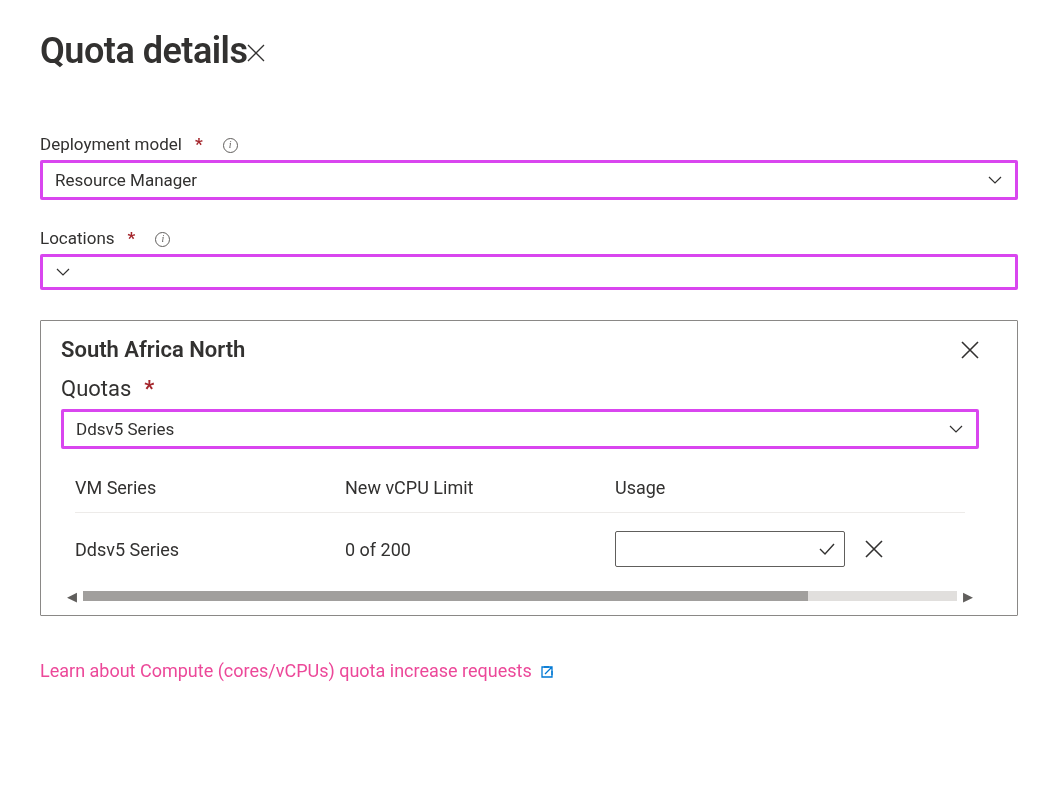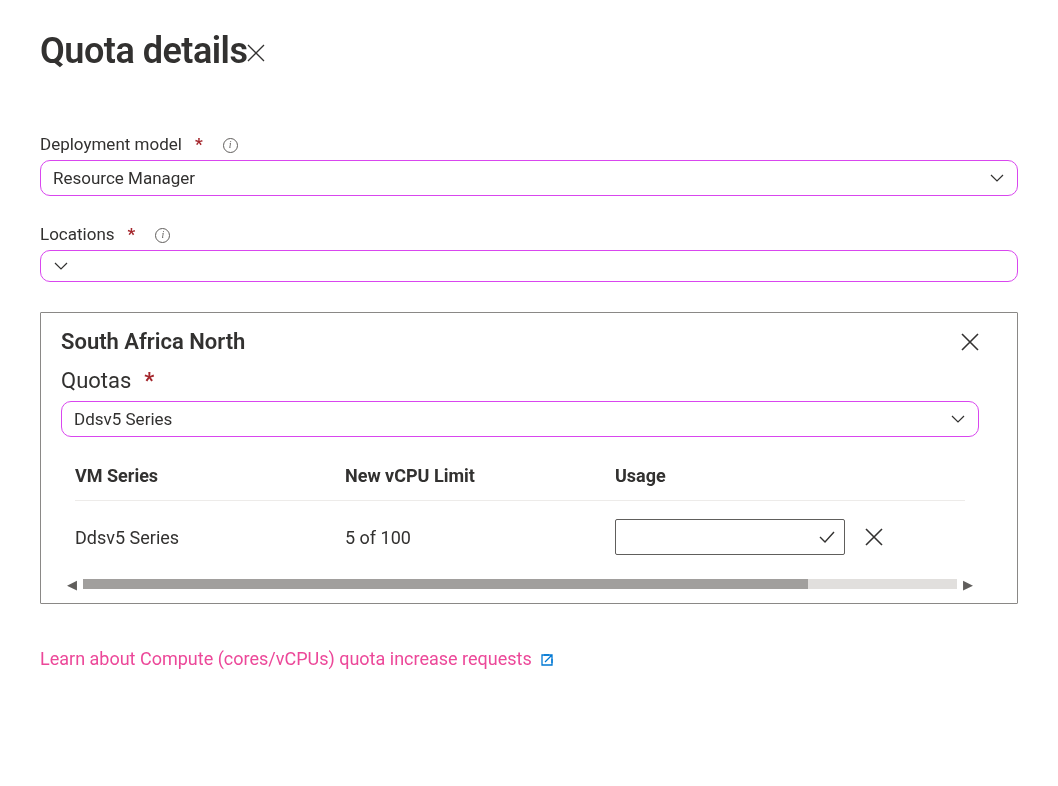--- a/index.html
+++ b/index.html
@@ -49,22 +49,22 @@
     line-height: 1;
     color: #605e5c;
     font-style: italic;
     font-family: Georgia, serif;
     margin-left: 8px;
     position: relative;
     top: 1px;
   }
   .dropdown {
     width: 100%;
-    border: 1px solid #d946ef;
-    border-radius: 10px;
+    border: 3px solid #d946ef;
+    border-radius: 2px;
     background: #fff;
     display: flex;
     align-items: center;
     justify-content: space-between;
     padding: 7px 12px;
     font-size: 17px;
     cursor: pointer;
   }
   .dropdown .chevron { flex-shrink: 0; }
   .gap { height: 28px; }
@@ -95,21 +95,21 @@
     width: 100%;
   }
   .table-area {
     margin-top: 28px;
     padding: 0 14px;
   }
   .table-header {
     display: grid;
     grid-template-columns: 270px 270px 1fr;
     font-size: 18px;
-    font-weight: 700;
+    font-weight: 400;
     padding-bottom: 14px;
     border-bottom: 1px solid #edebe9;
   }
   .table-row {
     display: grid;
     grid-template-columns: 270px 270px 1fr;
     align-items: center;
     font-size: 18px;
     padding: 18px 0;
   }
@@ -243,21 +243,21 @@
       </div>
 
       <div class="table-area">
         <div class="table-header">
           <div>VM Series</div>
           <div>New vCPU Limit</div>
           <div>Usage</div>
         </div>
         <div class="table-row">
           <div>Ddsv5 Series</div>
-          <div>5 of 100</div>
+          <div>0 of 200</div>
           <div class="limit-cell">
             <div class="limit-input">
               <span>
                 <svg width="18" height="18" viewBox="0 0 18 18">
                     <path d="M2 9 L7 14 L16 4" stroke="#323130" stroke-width="1.4" fill="none"></path>
                   </svg>
               </span>
             </div>
             <span class="row-remove">
               <svg width="18" height="18" viewBox="0 0 18 18">

